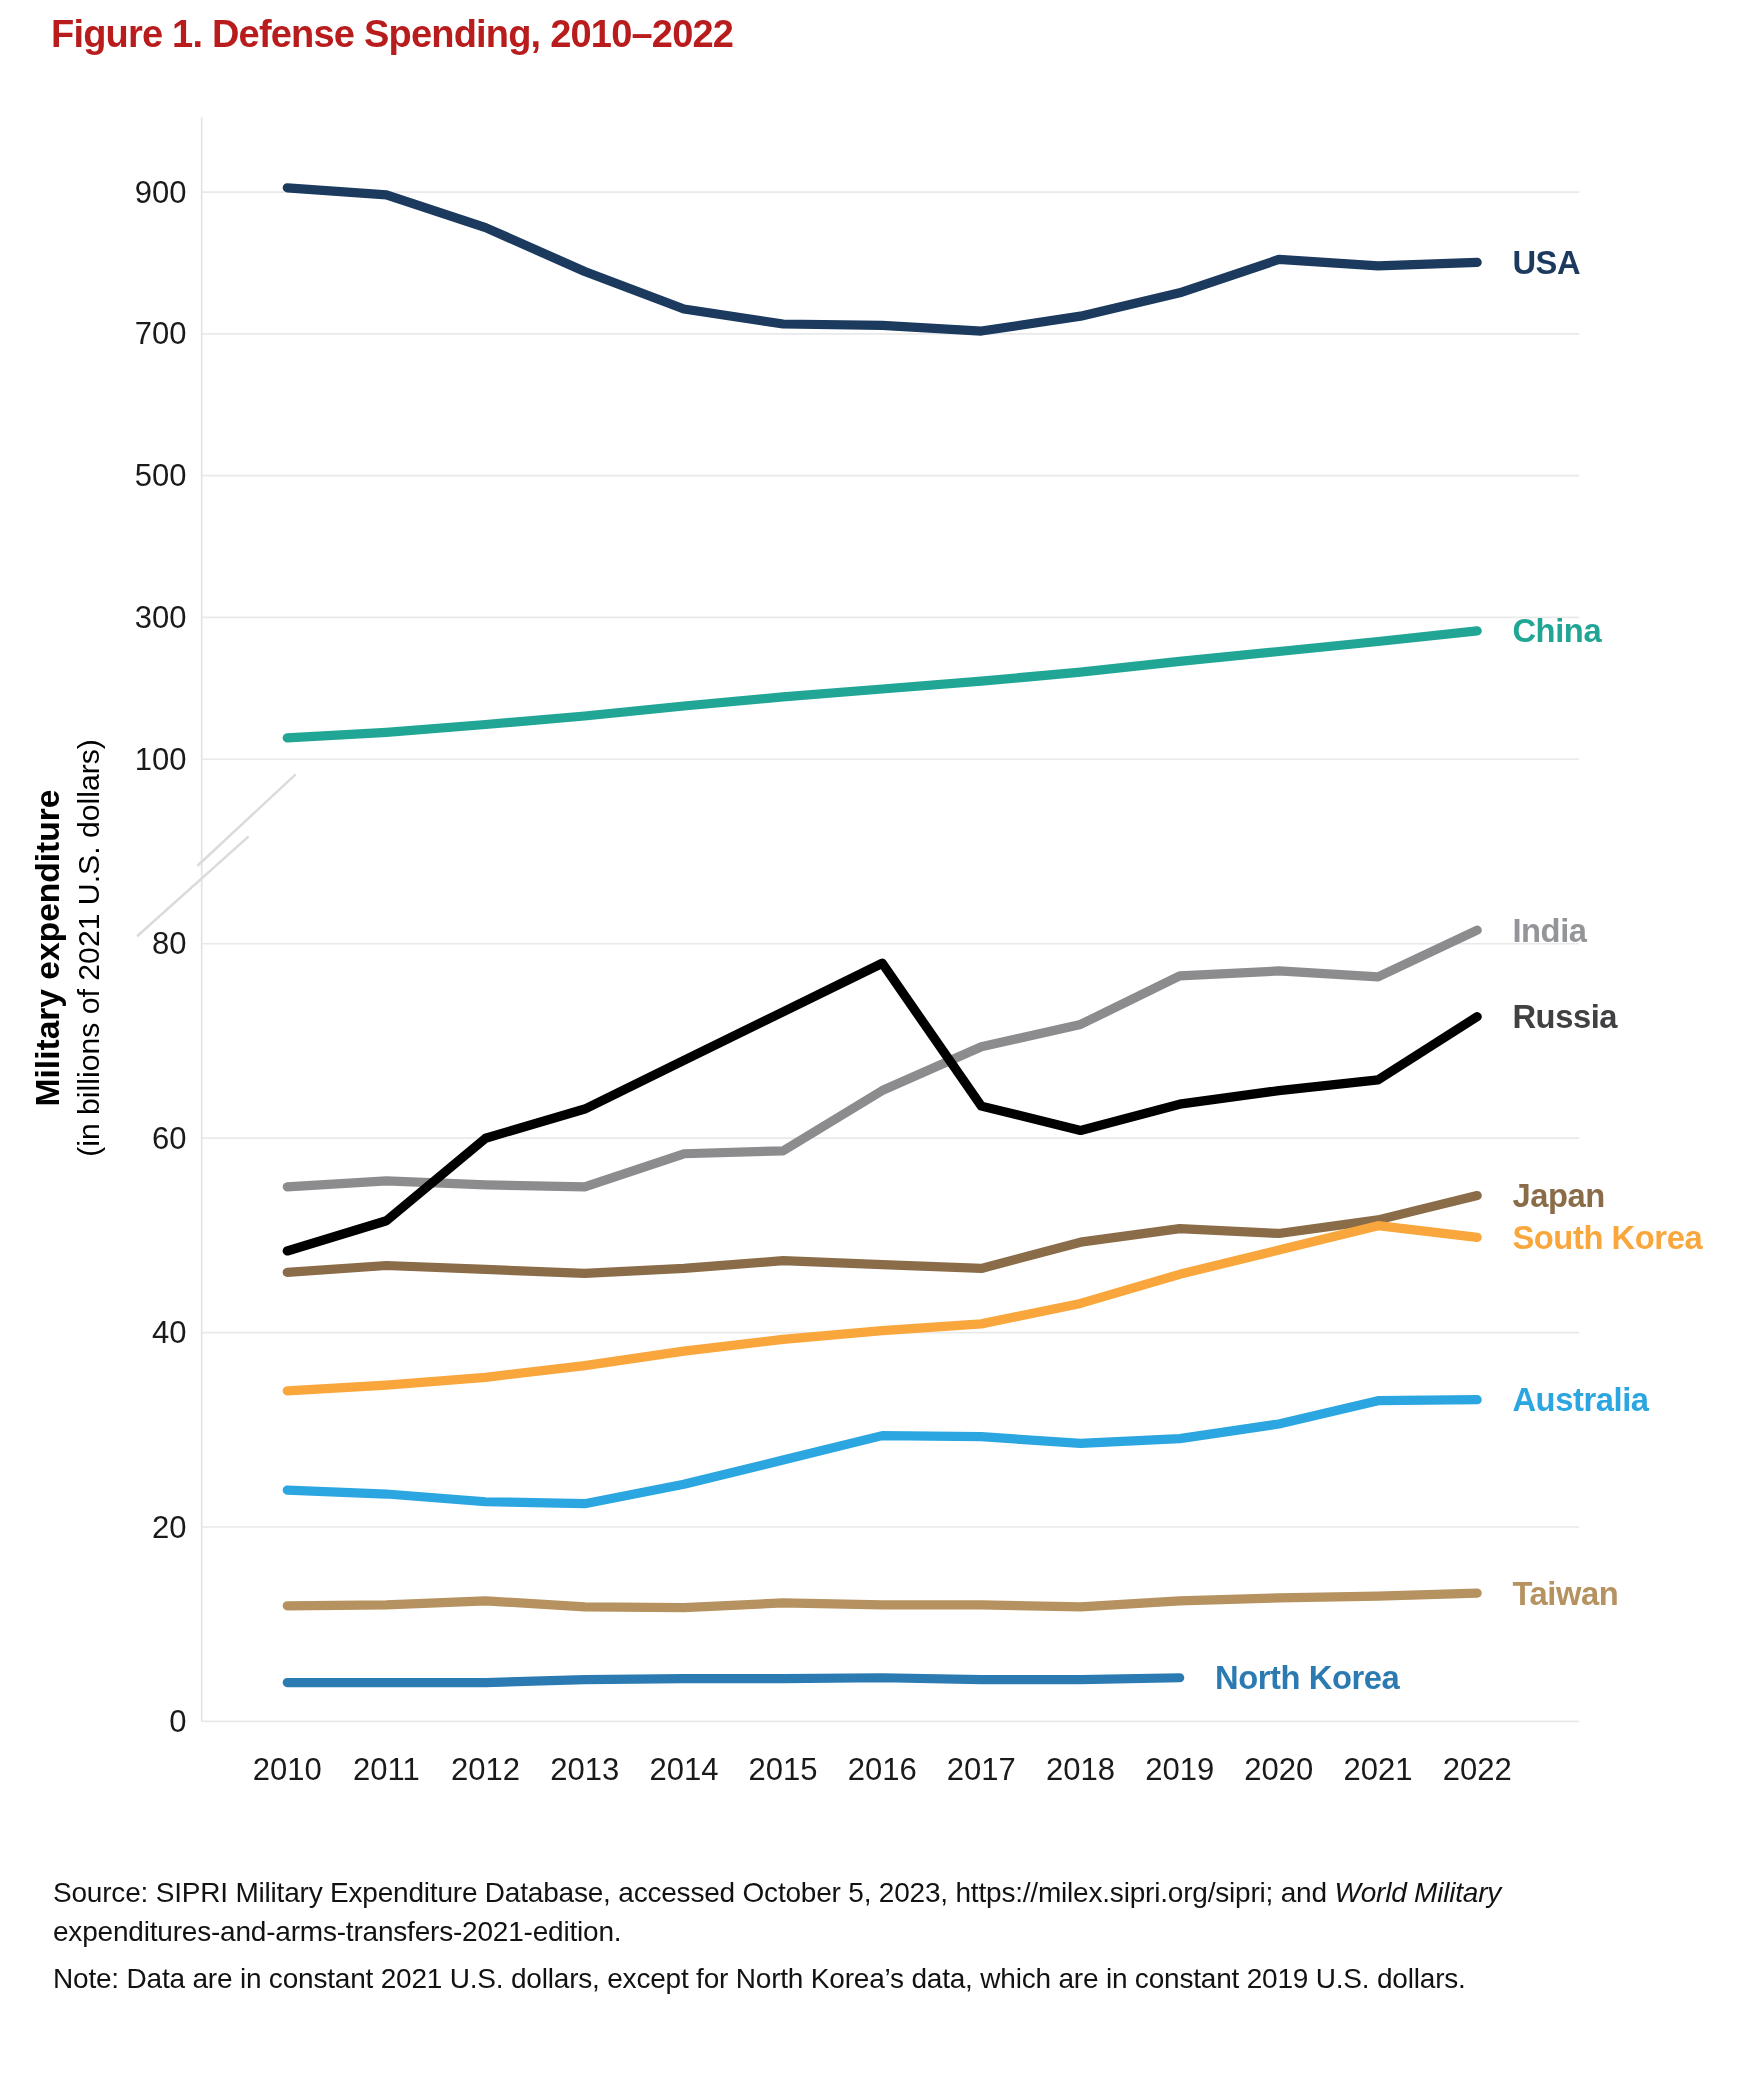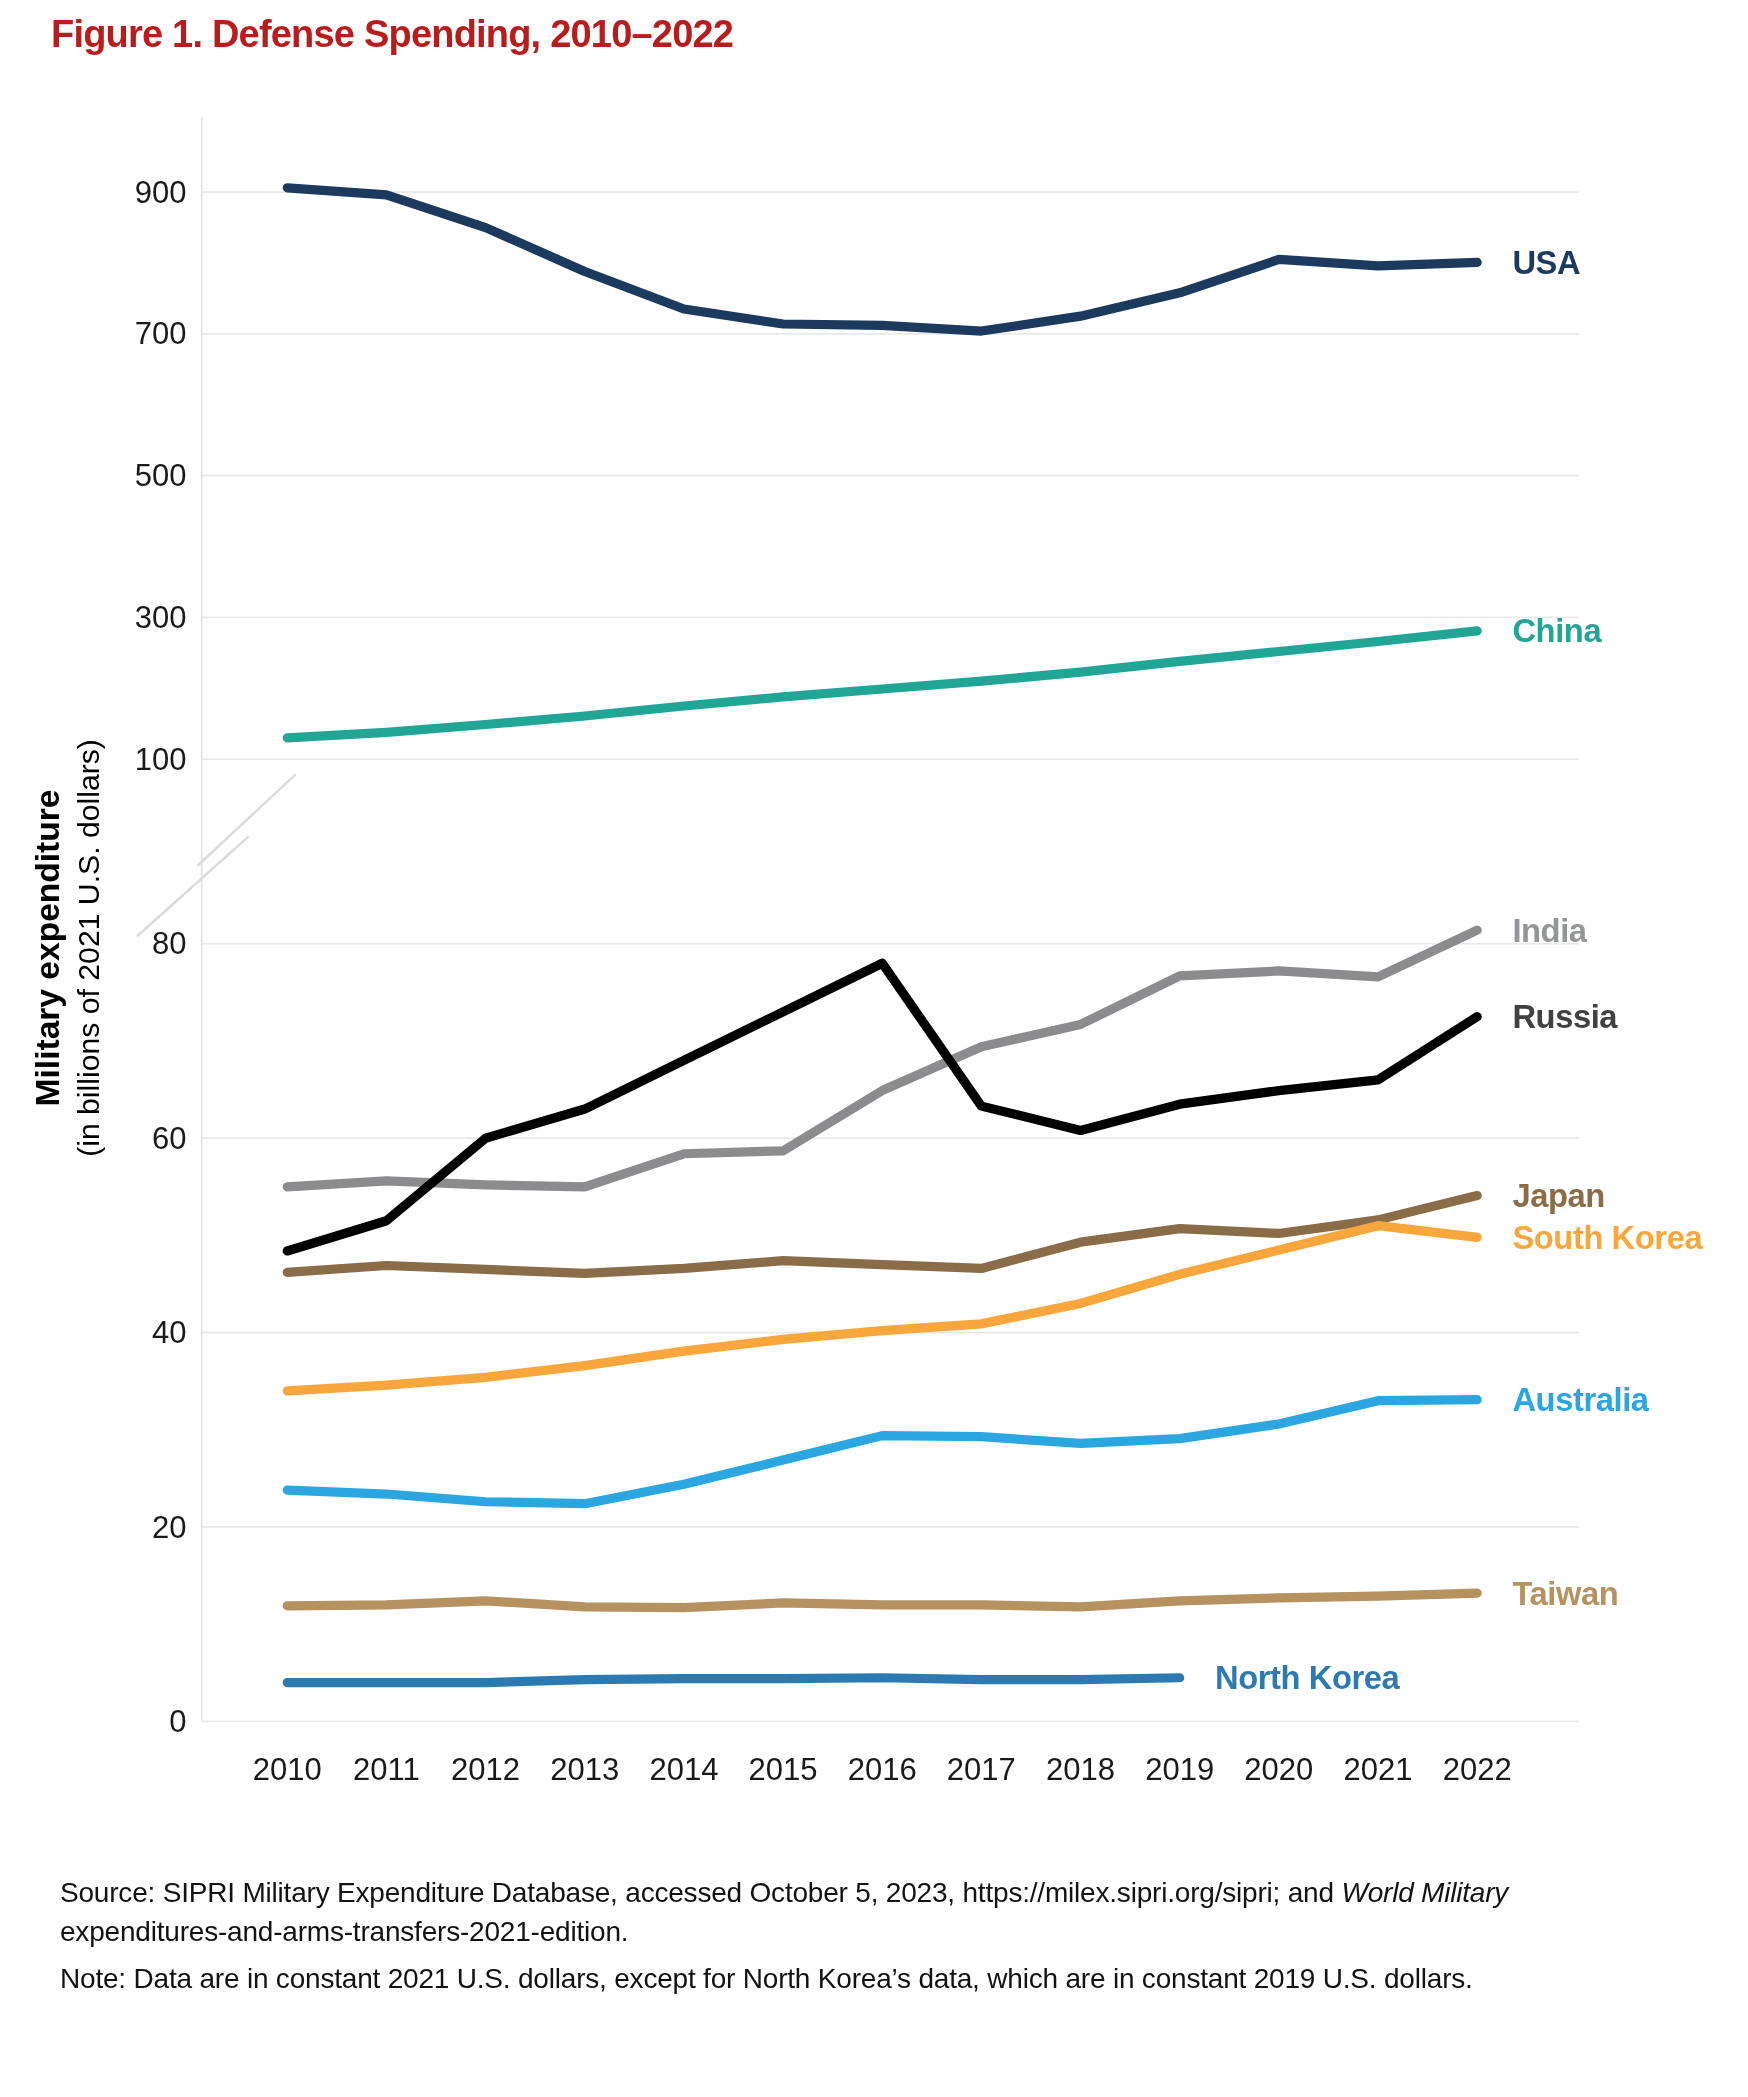--- a/index.html
+++ b/index.html
@@ -21,21 +21,21 @@
     color:#b91c1c;
     letter-spacing:-0.8px;
   }
   #chart{
     position:absolute;
     left:0;
     top:0;
   }
   .source{
     position:absolute;
-    left:60px;
+    left:53px;
     top:1873px;
     width:1670px;
     font-size:28px;
     line-height:39px;
     color:#121212;
     letter-spacing:-0.2px;
   }
   .src-line{white-space:nowrap;}
   .src-line:last-child{margin-top:7.6px;}
   .src-line em{font-style:italic;}

